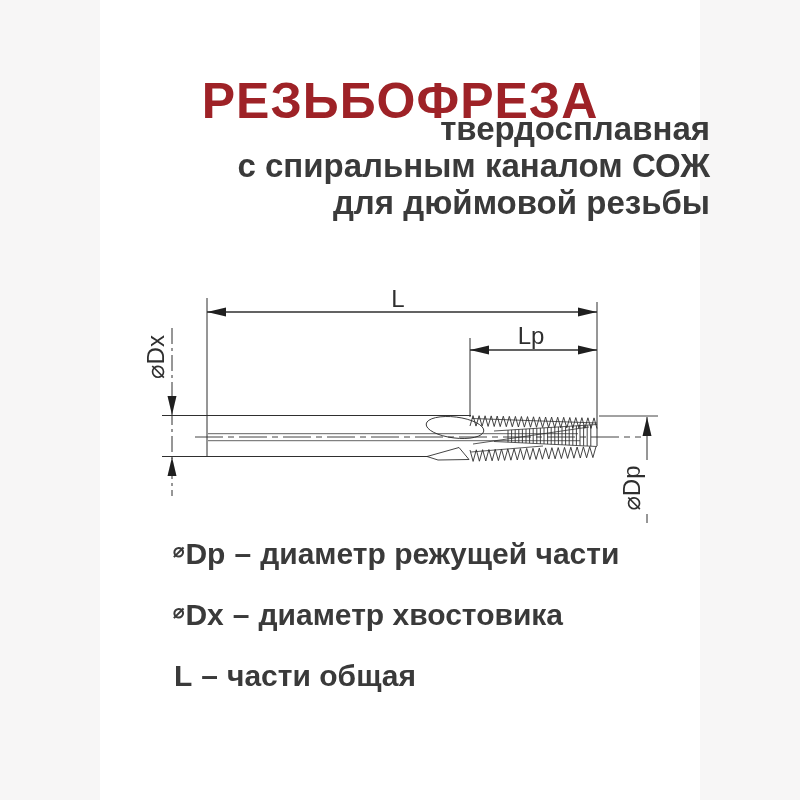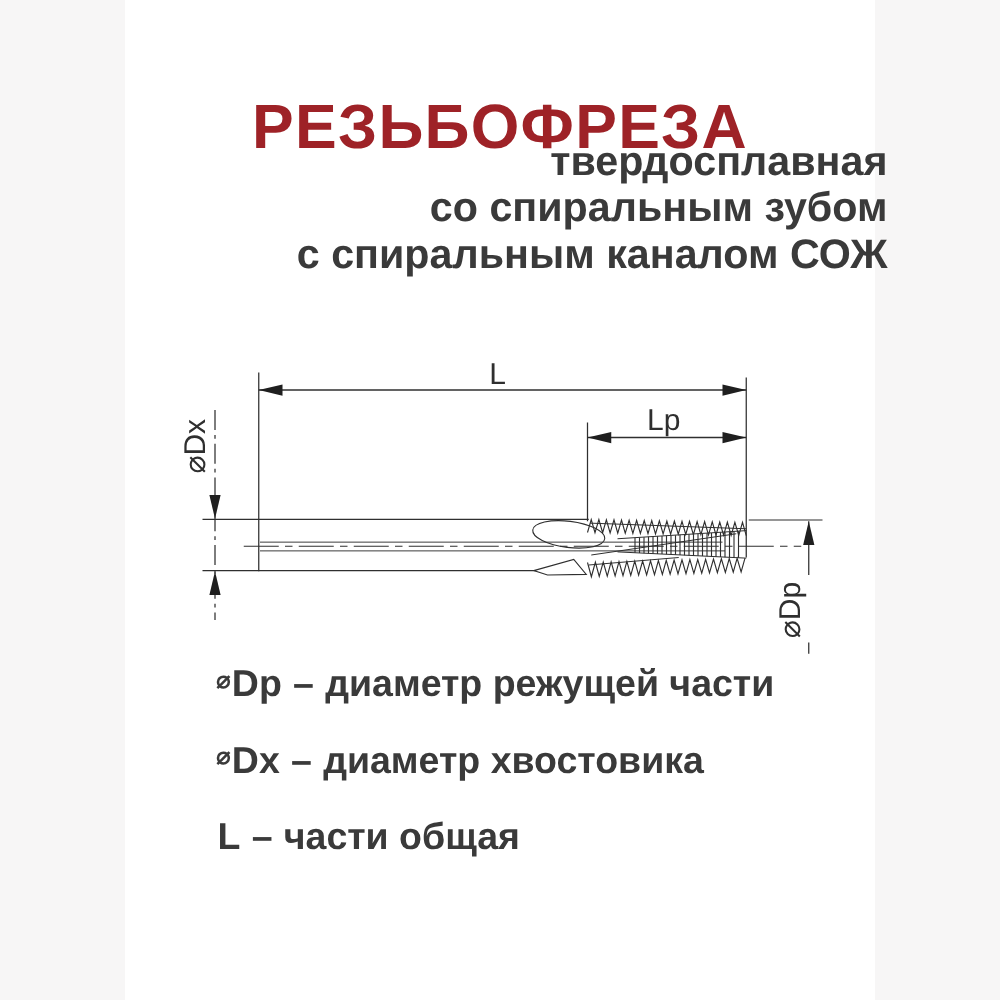--- a/index.html
+++ b/index.html
@@ -32,41 +32,41 @@
     font-family:"Liberation Sans", sans-serif;
     font-size:24px;fill:#2f2f2f;
   }
   .legend{
     position:absolute;left:100px;top:528px;width:600px;
     padding-left:73px;box-sizing:border-box;
     color:#3a3a3a;
   }
   .legend-row{
     height:34px;margin-bottom:27px;
-    font-size:30px;font-weight:700;line-height:34px;
+    font-size:30px;font-weight:700;line-height:46px;
     white-space:nowrap;
   }
   .legend-row .dia{
     font-size:19px;vertical-align:7px;margin-right:1px;
   }
   .legend-row .term{margin-right:9px;}
   .legend-row .dash{margin-right:9px;}
   line,polyline,path,ellipse{vector-effect:none;}
 </style>
 </head>
 <body>
 
 <div class="card"></div>
 
 <h1 class="title">РЕЗЬБОФРЕЗА</h1>
 
 <div class="subtitle">
   <div>твердосплавная</div>
-  <div>со спиральным зубом</div>
   <div>с спиральным каналом СОЖ</div>
+  <div>для дюймовой резьбы</div>
 </div>
 
 <svg class="drawing" viewBox="0 0 600 240" xmlns="http://www.w3.org/2000/svg">
   <g stroke="#2f2f2f" fill="none">
 
     <line x1="107" y1="22" x2="497" y2="22" stroke-width="1.3"></line>
     <line x1="107" y1="8" x2="107" y2="167" stroke-width="1"></line>
     <line x1="497" y1="12" x2="497" y2="156" stroke-width="1"></line>
 
     <line x1="370" y1="60" x2="497" y2="60" stroke-width="1.3"></line>

